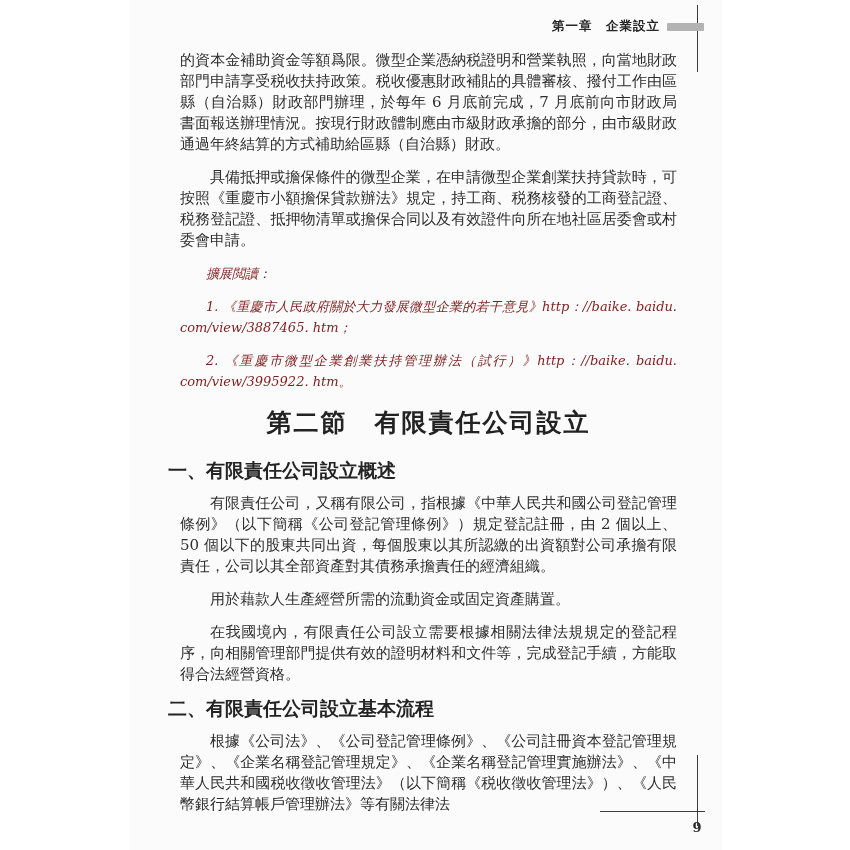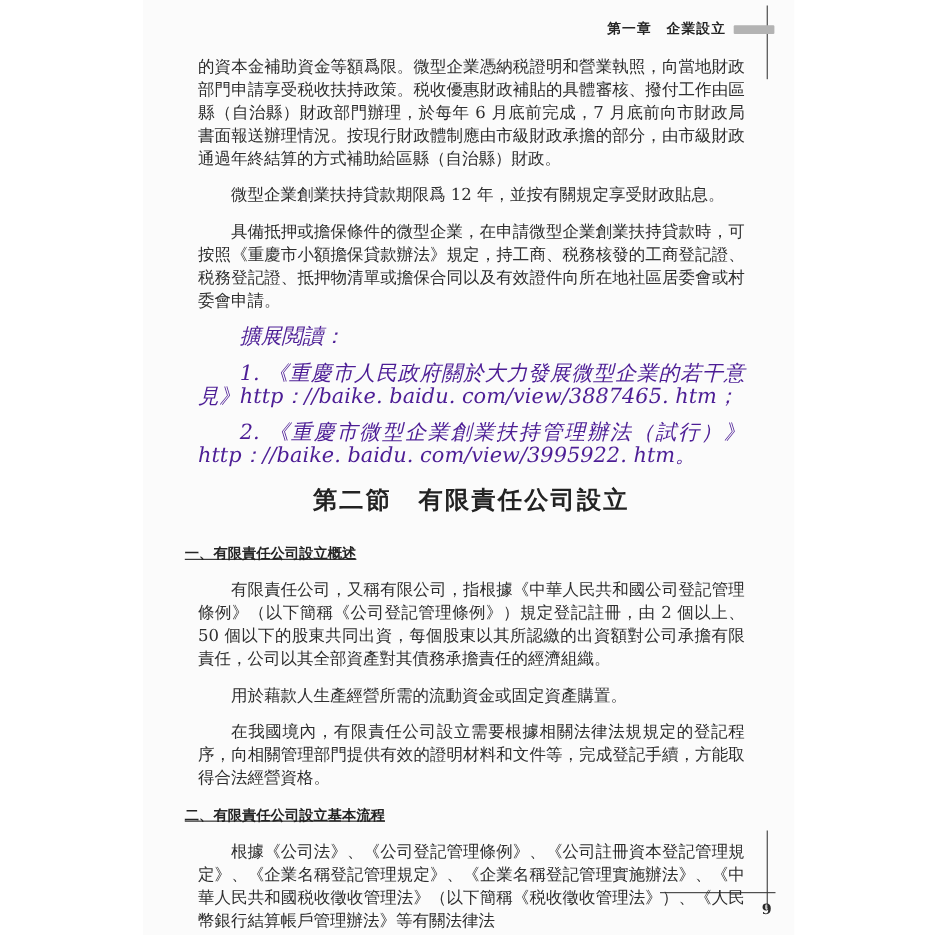--- a/index.html
+++ b/index.html
@@ -35,41 +35,40 @@
   
   .text-column {
     position: absolute; left: 168px; top: 38px; width: 521px;
     font-size: 15px; line-height: 21px;
     text-align: justify;
   }
   .para { margin: 12px; text-indent: 2em; }
   .para.no-indent { text-indent: 0; }
   .para.kai {
     font-style: italic;
-    font-size: 19px;
-    color: #4c1d95;
+    font-size: 13px;
+    color: #7f1d1d;
   }
   .section-heading {
     margin: 20px 0 27px 0;
     text-align: center;
     font-weight: bold;
-    font-size: 22px;
+    font-size: 25px;
     letter-spacing: 2px;
     color: #222222;
     text-indent: 0;
   }
   .subsection-heading {
     margin: 13px 0 8px 0;
     font-family: "DejaVu Sans", "Liberation Sans", sans-serif;
     font-weight: bold;
-    font-size: 13px;
+    font-size: 19px;
     color: #242424;
     text-indent: 0;
     text-align: left;
-    text-decoration: underline;
   }
   
   .page-number {
     position: absolute; left: 689px; top: 820px; width: 16px;
     text-align: center;
     font-weight: bold; font-size: 13px; color: #2a2a2a;
   }
 </style>
 </head>
 <body>
@@ -80,21 +79,20 @@
 <div class="crop crop-v-bottom"></div>
 <div class="crop crop-h-bottom"></div>
 
 <div class="running-header">
   <span class="chapter">第一章　企業設立</span>
   <span class="header-bar"></span>
 </div>
 
 <div class="text-column">
   <p class="para no-indent">的資本金補助資金等額爲限。微型企業憑納税證明和營業執照，向當地財政部門申請享受税收扶持政策。税收優惠財政補貼的具體審核、撥付工作由區縣（自治縣）財政部門辦理，於每年 6 月底前完成，7 月底前向市財政局書面報送辦理情況。按現行財政體制應由市級財政承擔的部分，由市級財政通過年終結算的方式補助給區縣（自治縣）財政。</p>
-  <p class="para">微型企業創業扶持貸款期限爲 12 年，並按有關規定享受財政貼息。</p>
   <p class="para">具備抵押或擔保條件的微型企業，在申請微型企業創業扶持貸款時，可按照《重慶市小額擔保貸款辦法》規定，持工商、税務核發的工商登記證、税務登記證、抵押物清單或擔保合同以及有效證件向所在地社區居委會或村委會申請。</p>
   <p class="para kai">擴展閲讀：</p>
   <p class="para kai">1. 《重慶市人民政府關於大力發展微型企業的若干意見》http：//baike. baidu. com/view/3887465. htm；</p>
   <p class="para kai">2. 《重慶市微型企業創業扶持管理辦法（試行）》http：//baike. baidu. com/view/3995922. htm。</p>
   <h2 class="section-heading">第二節　有限責任公司設立</h2>
   <h3 class="subsection-heading">一、有限責任公司設立概述</h3>
   <p class="para">有限責任公司，又稱有限公司，指根據《中華人民共和國公司登記管理條例》（以下簡稱《公司登記管理條例》）規定登記註冊，由 2 個以上、50 個以下的股東共同出資，每個股東以其所認繳的出資額對公司承擔有限責任，公司以其全部資產對其債務承擔責任的經濟組織。</p>
   <p class="para">用於藉款人生產經營所需的流動資金或固定資產購置。</p>
   <p class="para">在我國境內，有限責任公司設立需要根據相關法律法規規定的登記程序，向相關管理部門提供有效的證明材料和文件等，完成登記手續，方能取得合法經營資格。</p>
   <h3 class="subsection-heading">二、有限責任公司設立基本流程</h3>

